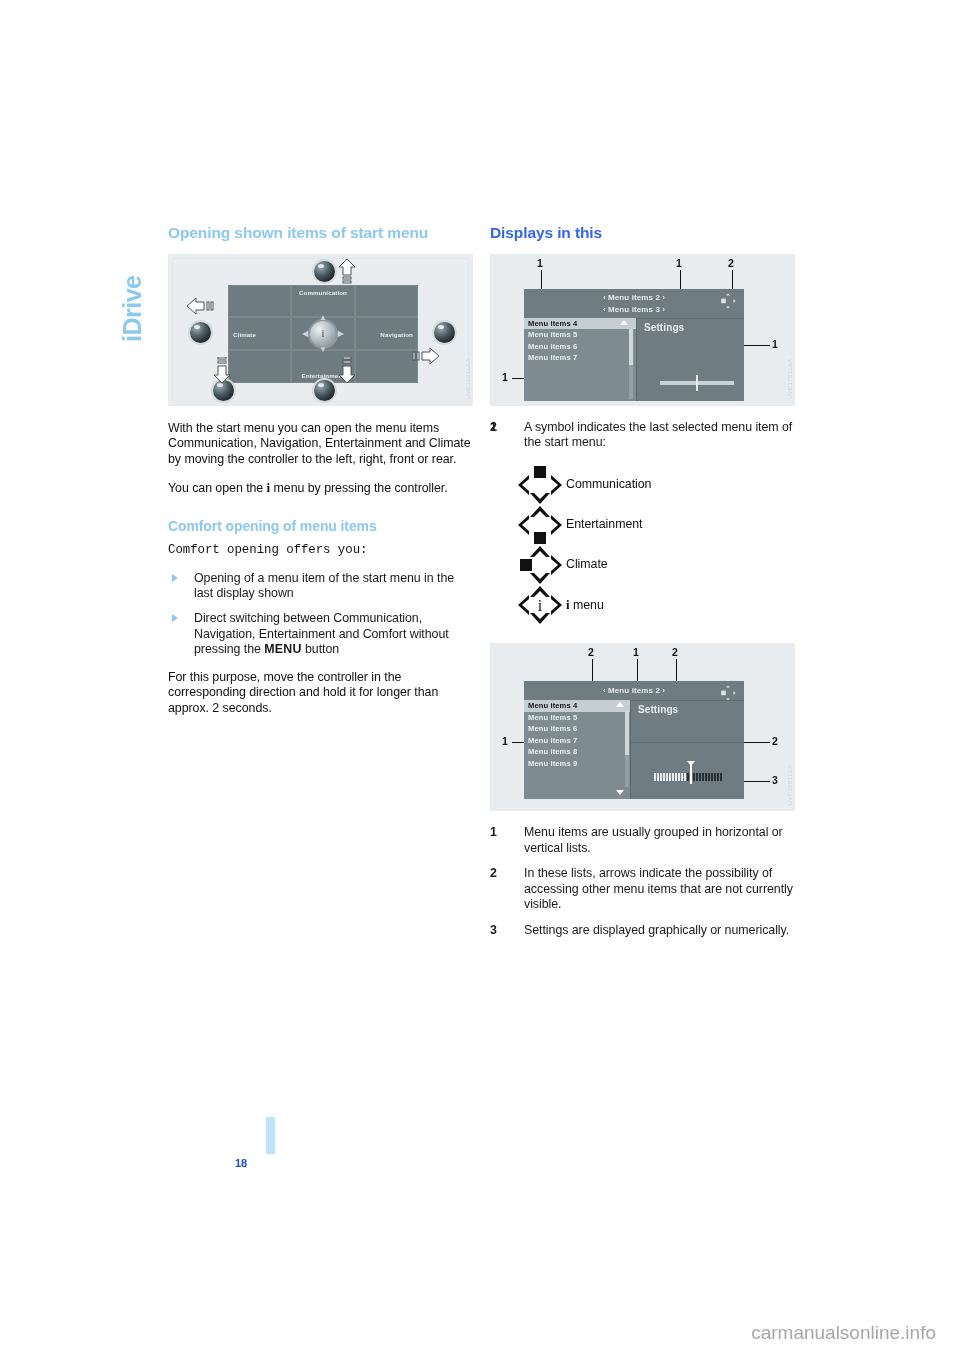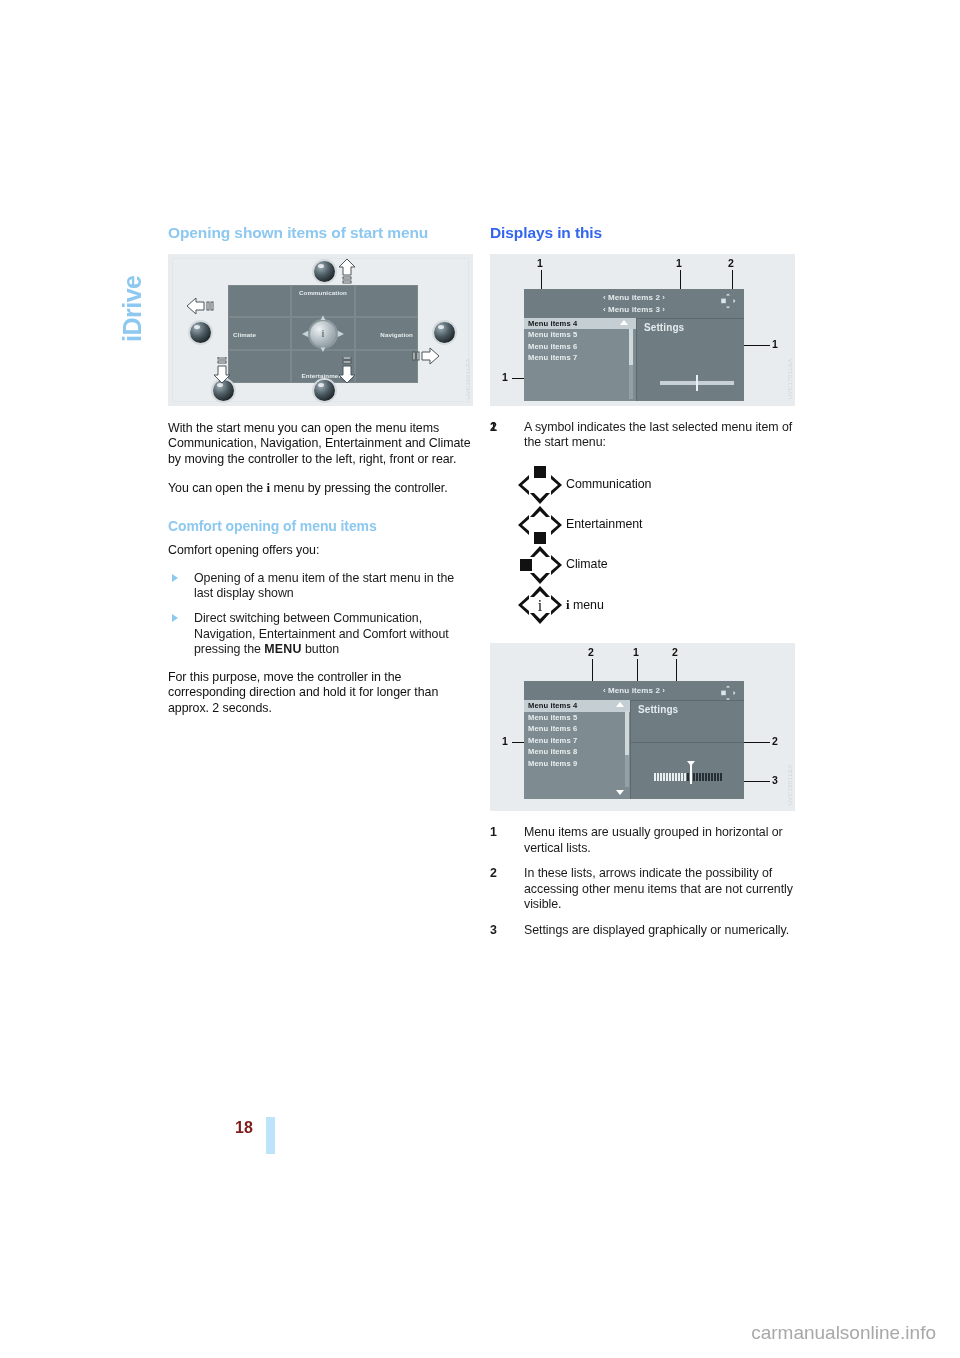--- a/index.html
+++ b/index.html
@@ -36,21 +36,21 @@
   h3.sub-head{
     margin:22px 0 9px 0;font-size:14px;font-weight:bold;
     color:#8CC8F0;letter-spacing:-0.1px;
   }
 
   p.body{
     margin:0 0 12px 0;font-size:12.4px;line-height:15.6px;
     color:#111;letter-spacing:-0.05px;
   }
   p.body:last-child{margin-bottom:0;}
-  .tight{margin-bottom:11px;}
+  .tight{margin-bottom:11px;font-family:Liberation Mono, monospace;}
 
   b.menukey{font-weight:bold;letter-spacing:0.2px;}
   .iglyph{font-family:"Liberation Serif","DejaVu Serif",serif;font-weight:bold;font-style:normal;font-size:13px;}
 
   
   ul.bullets{list-style:none;margin:0 0 12px 0;padding:0;}
   ul.bullets li{
     position:relative;padding-left:26px;margin-bottom:9px;
     font-size:12.4px;line-height:15.6px;letter-spacing:-0.05px;
   }
@@ -182,22 +182,22 @@
   .sym-row{position:relative;height:40px;margin-bottom:0px;}
   .sym-gly{position:absolute;left:24px;top:0;width:52px;height:40px;}
   .sym-label{
     position:absolute;left:76px;top:12px;font-size:12.4px;line-height:15.6px;
     letter-spacing:-0.05px;color:#111;
   }
   .sym-label .imenu{font-family:"Liberation Serif",serif;font-weight:bold;font-size:13px;}
 
   
   .pagenum{
-    position:absolute;left:235px;top:1119px;
-    font-size:16px;font-weight:bold;color:#7f1d1d;
+    position:absolute;left:235px;top:1157px;
+    font-size:11px;font-weight:bold;color:#1d4ed8;
   }
   .pagebar{
     position:absolute;left:266px;top:1117px;width:9px;height:37px;background:#BFE3FA;
   }
   .wm-inner{position:absolute;right:24px;bottom:14px;font-size:19px;color:#A8A8A8;}
 </style>
 </head>
 <body>
 
 <div class="page">

